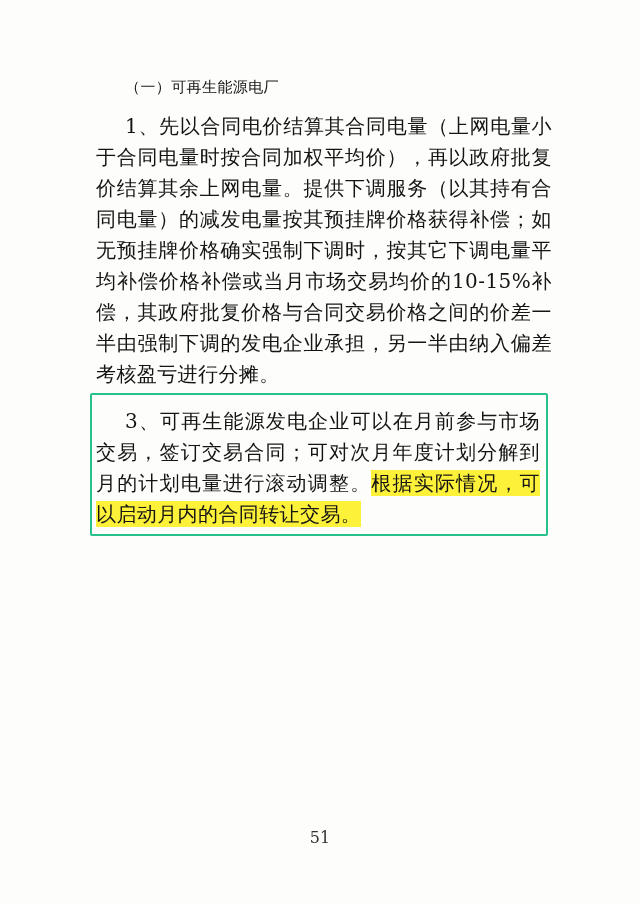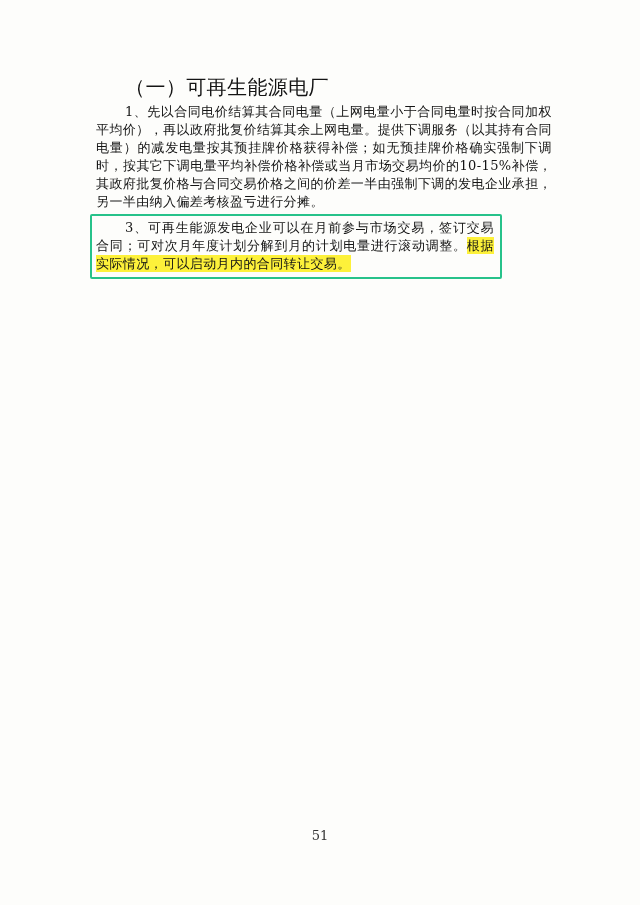--- a/index.html
+++ b/index.html
@@ -23,64 +23,64 @@
     height: 905px;
     background: #fdfdfb;
   }
   .content {
     position: absolute;
     left: 96px;
     top: 72px;
     width: 456px;
   }
   .para {
-    font-size: 13px;
-    line-height: 18px;
+    font-size: 20px;
+    line-height: 31px;
     letter-spacing: 0.4px;
     text-align: justify;
     text-justify: inter-ideograph;
-    margin: 0 0 0 0;
+    margin: 8px 0 0 0;
     color: #141414;
   }
   .para.indent {
     text-indent: 29px;
   }
   .heading {
-    font-size: 20px;
+    font-size: 15px;
     line-height: 31px;
     letter-spacing: 0.4px;
     text-indent: 29px;
     color: #141414;
     margin: 0;
   }
   .highlight-block {
     position: relative;
     border: 2px solid #27c28a;
     border-radius: 2px;
     padding: 3px 6px 4px 4px;
     margin: 3px 0 3px -6px;
-    width: 412px;
+    width: 458px;
     box-sizing: border-box;
   }
   .highlight-block .para {
     text-indent: 29px;
   }
   .hl {
     background: #fdf13a;
     padding: 1px 0;
     box-decoration-break: clone;
     -webkit-box-decoration-break: clone;
   }
   .page-number {
     position: absolute;
     top: 828px;
     left: 0;
     width: 640px;
     text-align: center;
-    font-size: 13px;
+    font-size: 16px;
     font-family: "DejaVu Serif", "Liberation Serif", serif;
     color: #333333;
   }
 </style>
 </head>
 <body>
 
 <div class="page">
   <div class="content">
 

